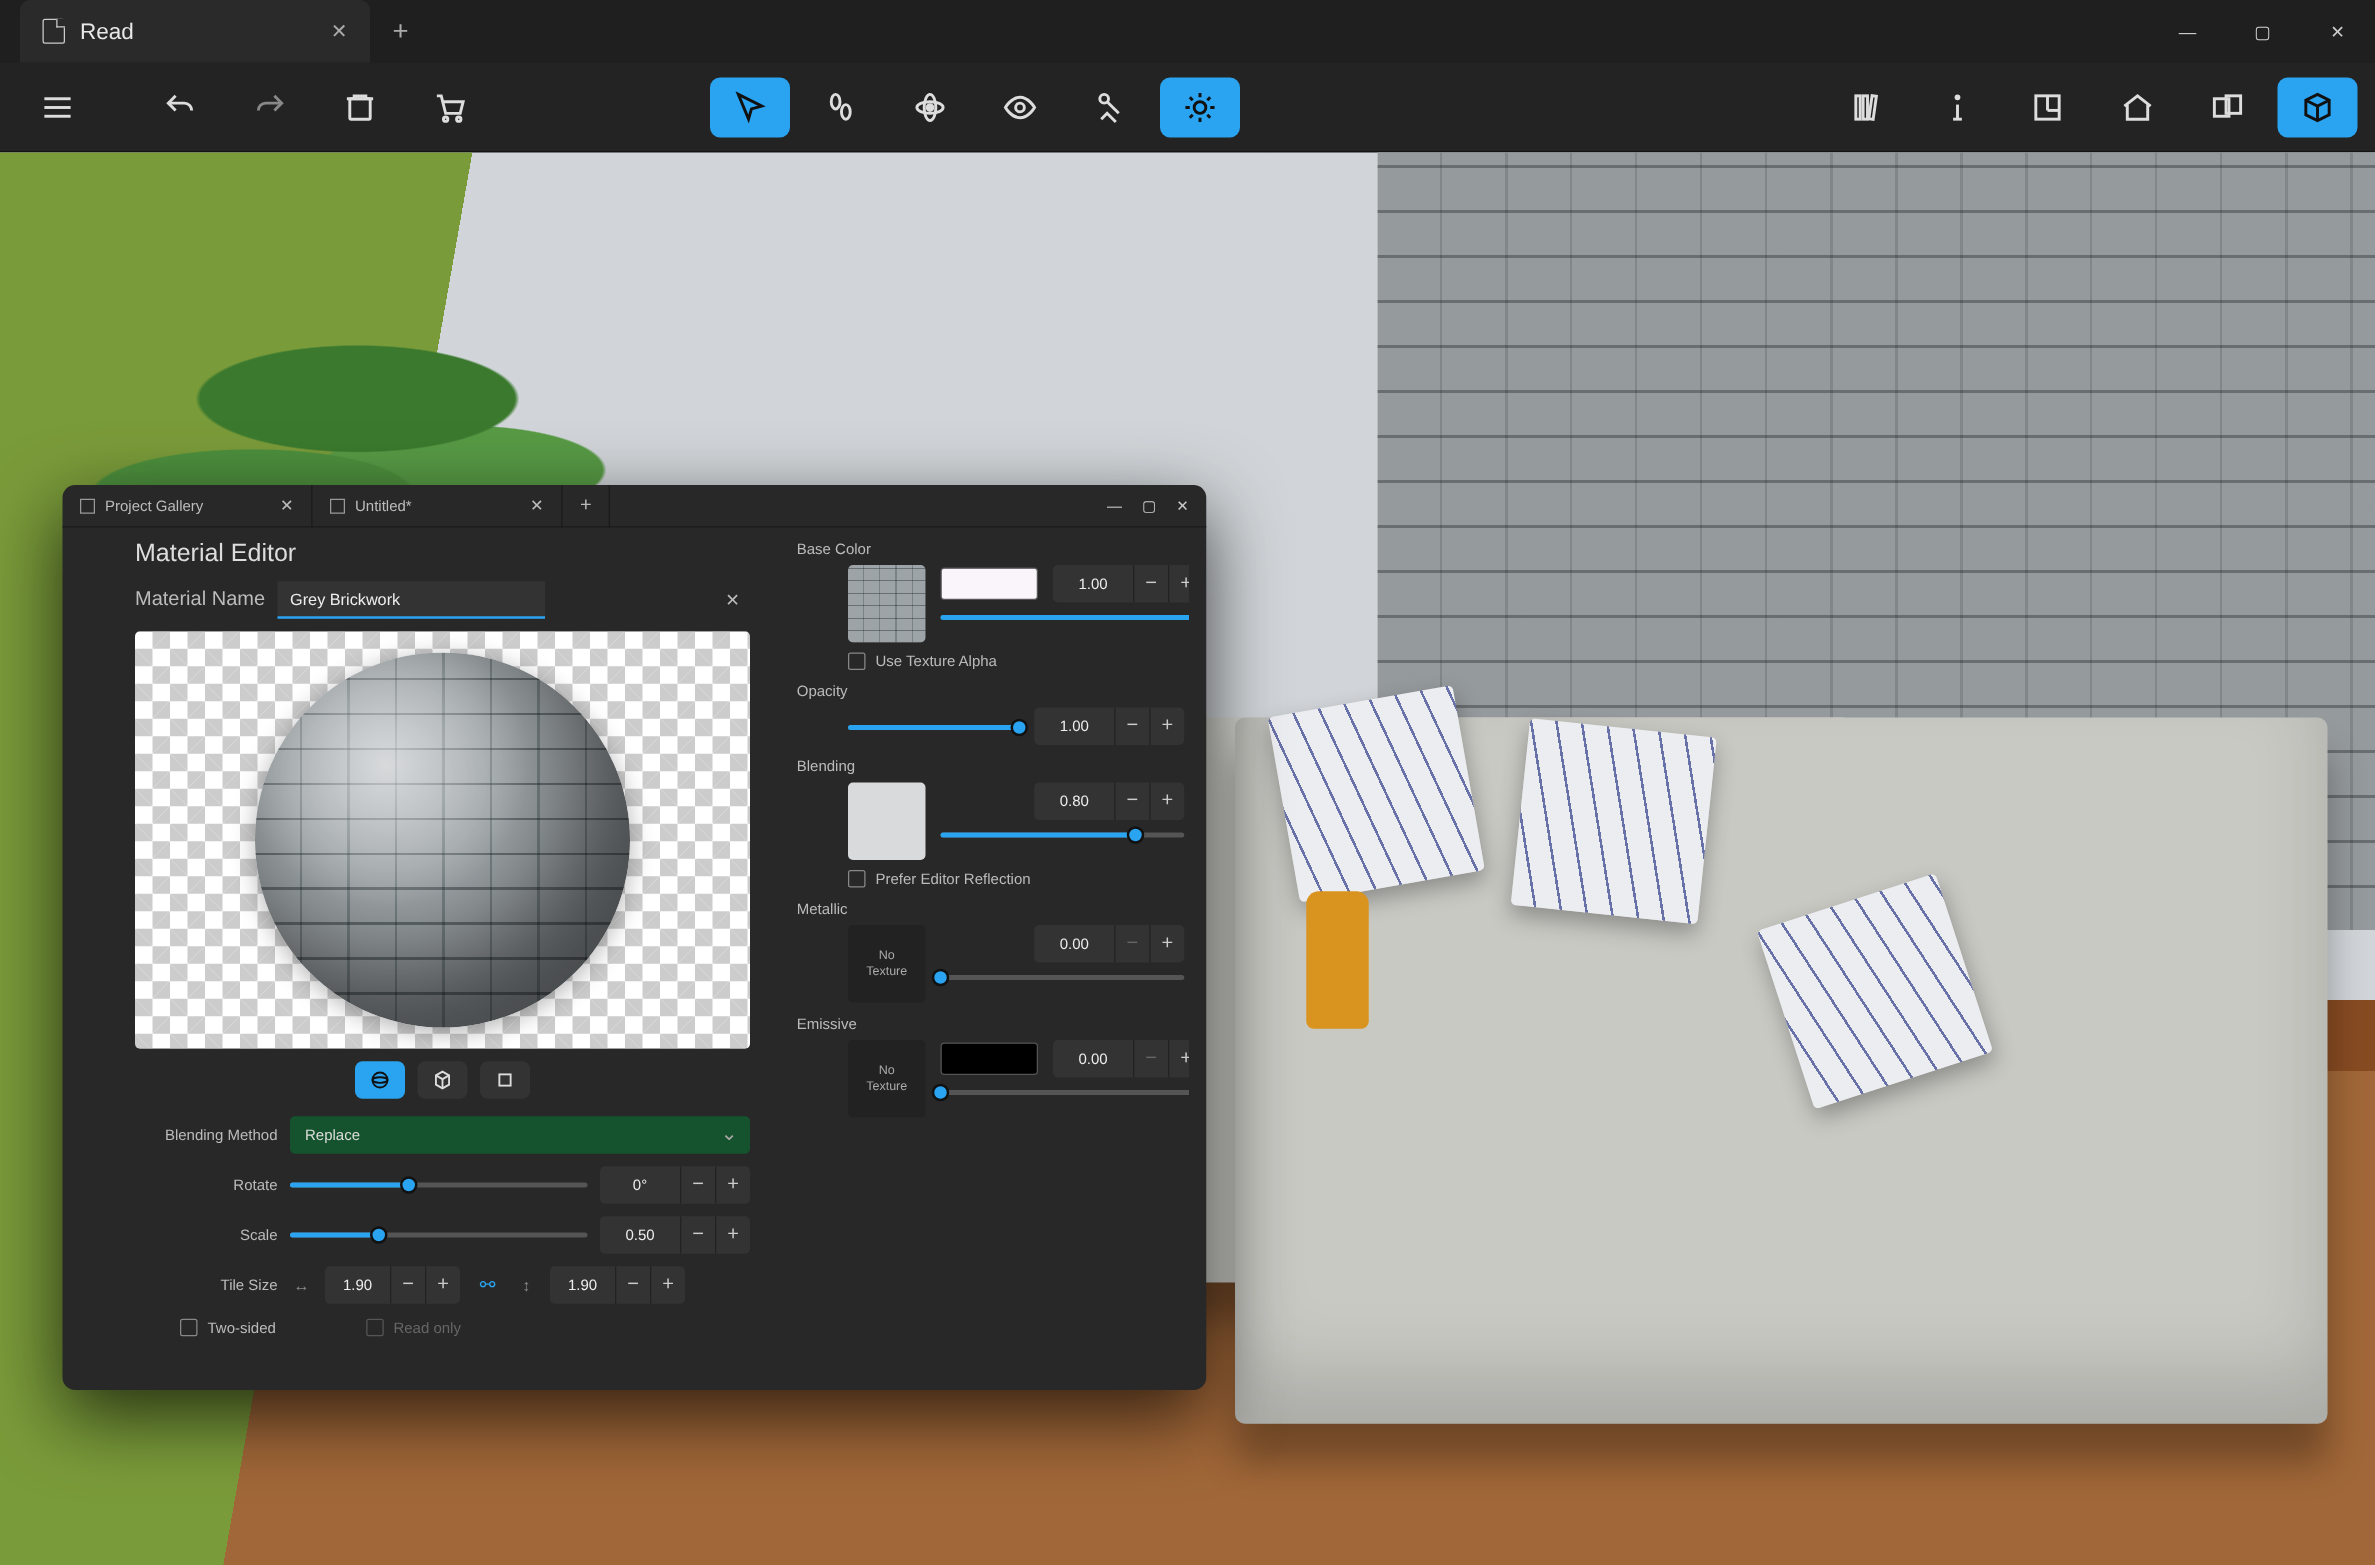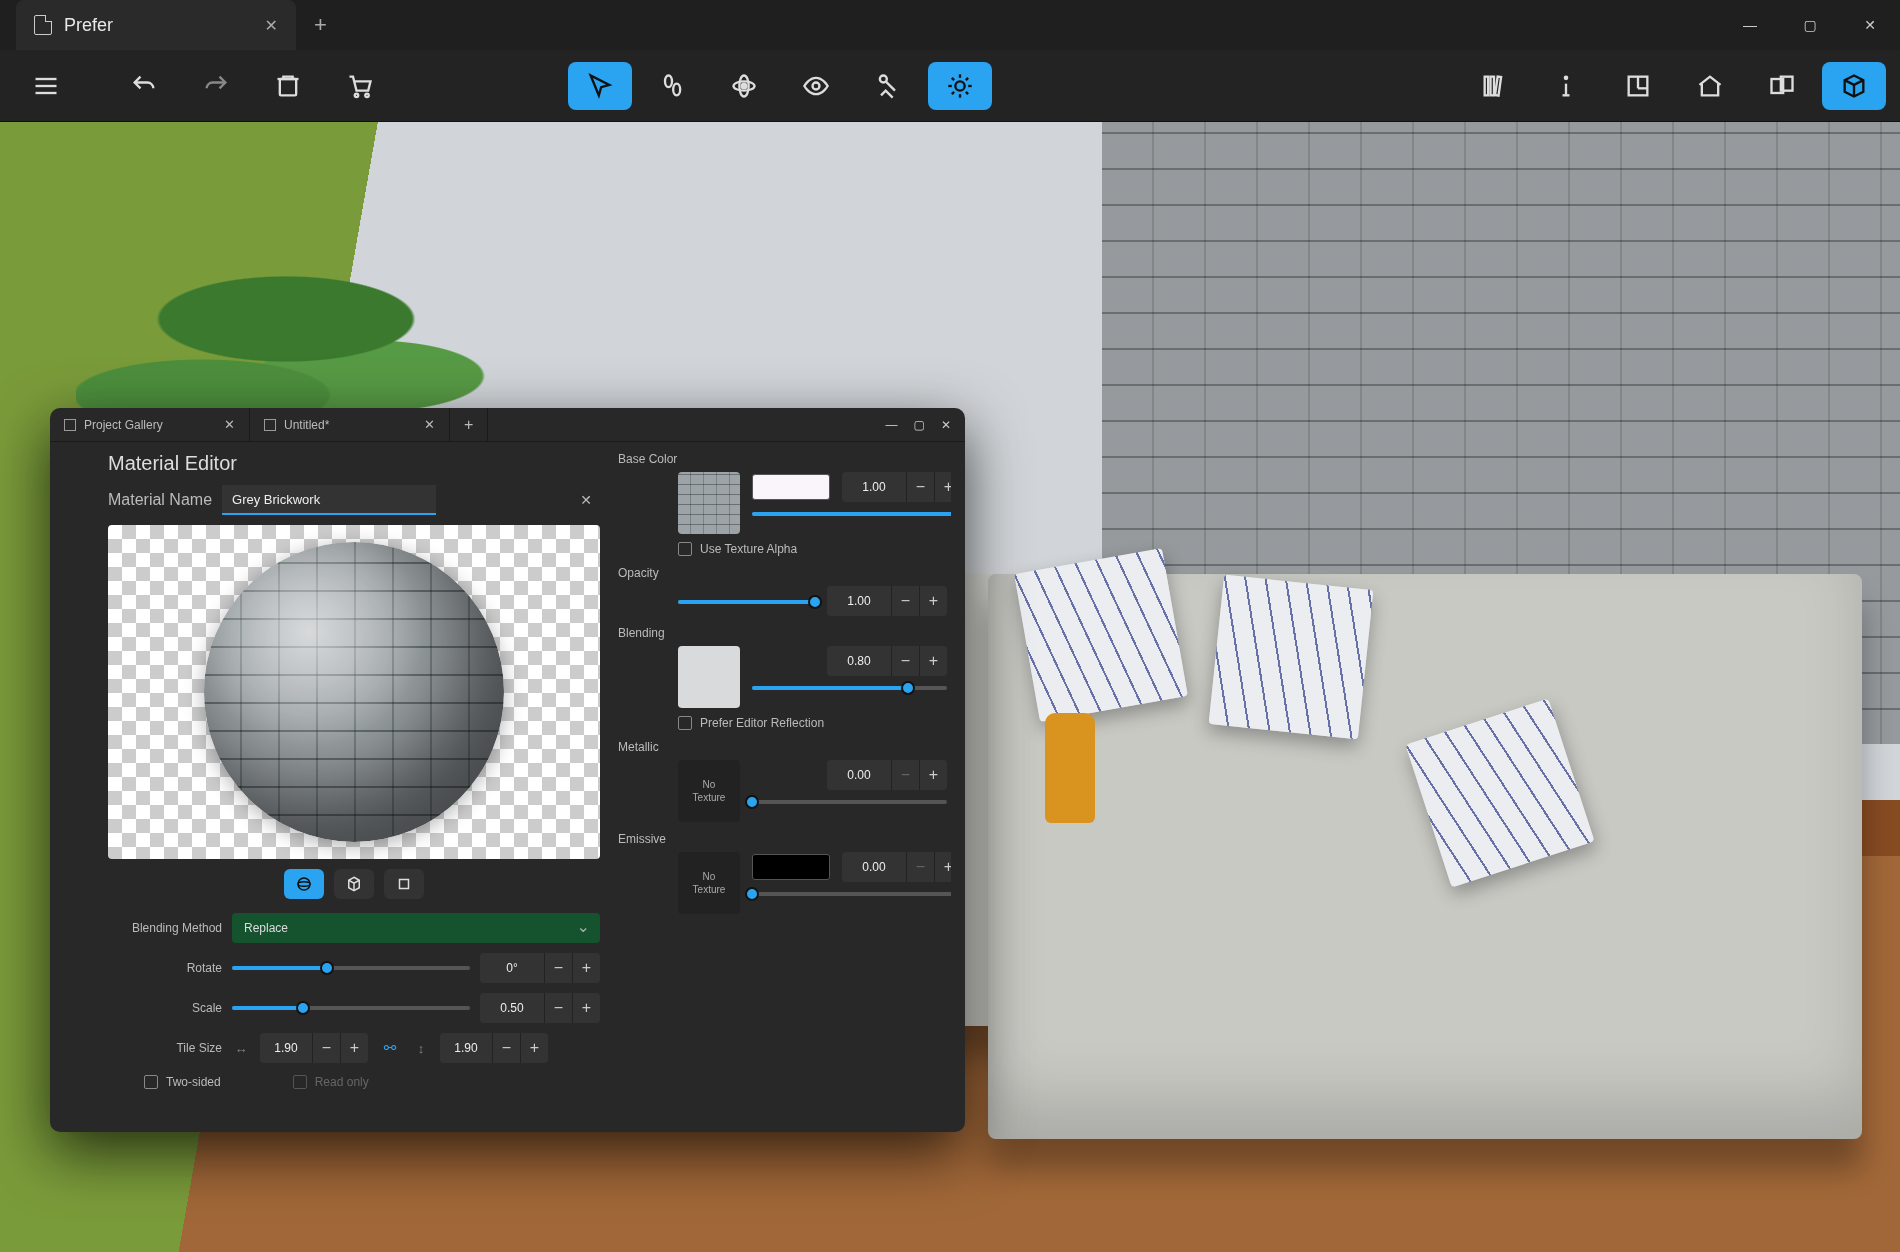--- a/index.html
+++ b/index.html
@@ -101,21 +101,21 @@
 .plant::before { content:''; position:absolute; inset:0;
   background:
     radial-gradient(ellipse 180px 60px at 50% 40%, #3b7a2e 0 70%, transparent 72%),
     radial-gradient(ellipse 180px 50px at 30% 60%, #4d8f3d 0 70%, transparent 72%),
     radial-gradient(ellipse 160px 50px at 70% 55%, #579a45 0 70%, transparent 72%);
 }
 
 
 .panel {
   position: absolute;
-  top: 408px; left: 50px;
+  top: 388px; left: 50px;
   width: 915px; height: 724px;
   background: #282828;
   border-radius: 10px;
   box-shadow: 0 20px 60px rgba(0,0,0,.7);
   display: flex; flex-direction: column;
   font-size: 13px;
   color: #ddd;
 }
 .panel-tabs {
   height: 34px; display: flex; align-items: center;
@@ -204,21 +204,21 @@
 .link-ic { color:#2aa3f0; font-size:15px; cursor:pointer; width:24px; text-align:center;}
 
 .check-row { display:flex; gap:40px; padding-left:4px; }
 .check { display:flex; align-items:center; gap:8px; font-size:12px; color:#bbb; cursor:pointer;padding-left:32px;}
 .check .box { width:14px; height:14px; border:1.5px solid #888; border-radius:2px; }
 .check.disabled { color:#666; }
 .check.disabled .box{ border-color:#555;}
 
 
 .section { margin-bottom: 6px; }
-.section-title { font-size:12px; color:#bbb; margin-bottom:6px; }
+.section-title { font-size:12px; color:#bbb; margin-bottom:6px;margin-left:19px; }
 .section-body { padding-left: 60px; display:flex; flex-direction:column; gap:8px; align-items:stretch;}
 .section-top-row { display:flex; align-items:flex-start; gap:12px; }
 .swatch {
   width:62px; height:62px; border-radius:4px; background:#222; flex-shrink:0;
   display:flex; align-items:center; justify-content:center; text-align:center;
   font-size:10px; color:#aaa; line-height:1.3;
   background-size:cover;
 }
 .swatch.brick {
   background:
@@ -246,21 +246,21 @@
 }
 
 
 </style>
 </head>
 <body>
 
 <div class="titlebar">
   <div class="tab">
     <span class="doc-ic"></span>
-    <span class="tab-title">Prefer</span>
+    <span class="tab-title">Read</span>
     <span class="close">✕</span>
   </div>
   <span class="newtab">+</span>
   <div class="window-controls">
     <div>—</div>
     <div>▢</div>
     <div>✕</div>
   </div>
 </div>
 

